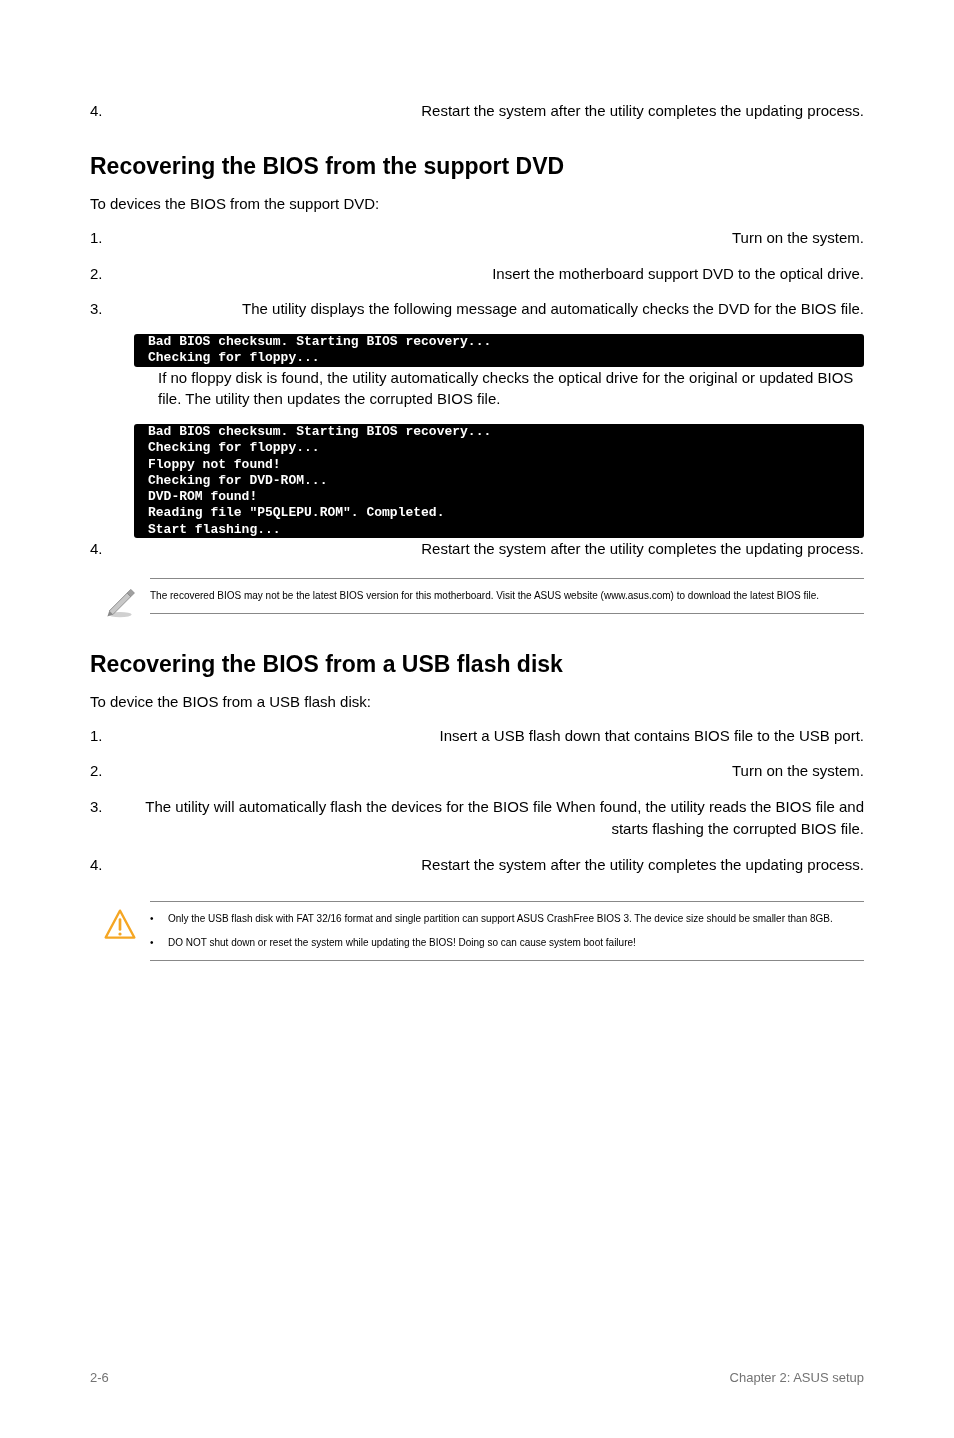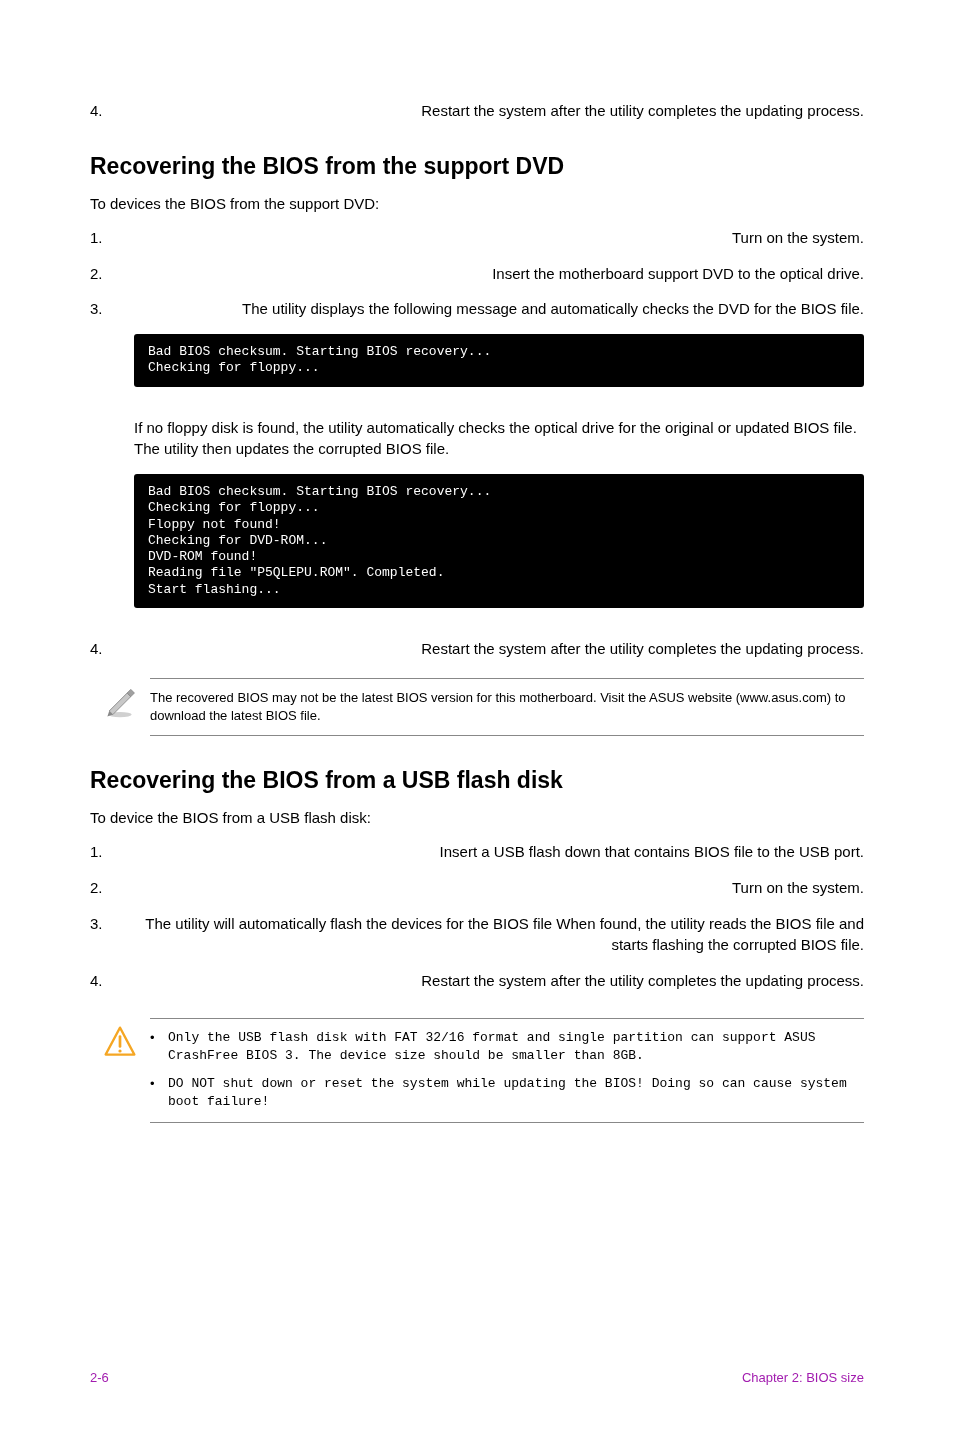--- a/index.html
+++ b/index.html
@@ -36,76 +36,75 @@
     margin-top: 28px;
     margin-bottom: 10px;
   }
   .intro-text {
     margin-bottom: 12px;
   }
   .terminal {
     background: #000;
     color: #fff;
     font-family: "Courier New", monospace;
-    font-weight: normal;
+    font-weight: bold;
     font-size: 13px;
-    padding: 10px 14px;
-    margin: 6px 0 30px 44px;
+    padding: 0 14px;
+    margin: 6px 0 0 44px;
     white-space: pre;
     line-height: 1.25;
     border-radius: 3px;
   }
   .indent-text {
-    margin-left: 44px;
+    margin-left: 68px;
     margin-bottom: 14px;
   }
   .note-box {
     display: flex;
     margin: 18px 0 24px 0;
     align-items: flex-start;
   }
   .note-icon {
     width: 60px;
     flex-shrink: 0;
     display: flex;
     justify-content: center;
     padding-top: 6px;
   }
   .note-content {
     flex: 1;
     border-top: 1px solid #888;
     border-bottom: 1px solid #888;
     padding: 10px 0;
-    font-size: 13px;
+    font-size: 10px;
     line-height: 1.4;
   }
   .bullet-item {
     display: flex;
     margin-bottom: 10px;
   }
   .bullet-item:last-child {
     margin-bottom: 0;
   }
   .bullet-dot {
     width: 18px;
     flex-shrink: 0;
   }
   .bullet-text {
     flex: 1;
-    font-family: Liberation Mono, monospace;
   }
   .footer {
     position: absolute;
     bottom: 50px;
     left: 90px;
     right: 90px;
     display: flex;
     justify-content: space-between;
     font-size: 13px;
-    color: #a21caf;
+    color: #737373;
   }
   svg.pencil-icon {
     width: 36px;
     height: 36px;
   }
   svg.warn-icon {
     width: 36px;
     height: 36px;
   }
 </style>
@@ -198,14 +197,14 @@
     </div>
     <div class="bullet-item">
       <div class="bullet-dot">•</div>
       <div class="bullet-text">DO NOT shut down or reset the system while updating the BIOS! Doing so can cause system boot failure!</div>
     </div>
   </div>
 </div>
 
 <div class="footer">
   <span>2-6</span>
-  <span>Chapter 2: BIOS size</span>
+  <span>Chapter 2: ASUS setup</span>
 </div>
 
 </body></html>

